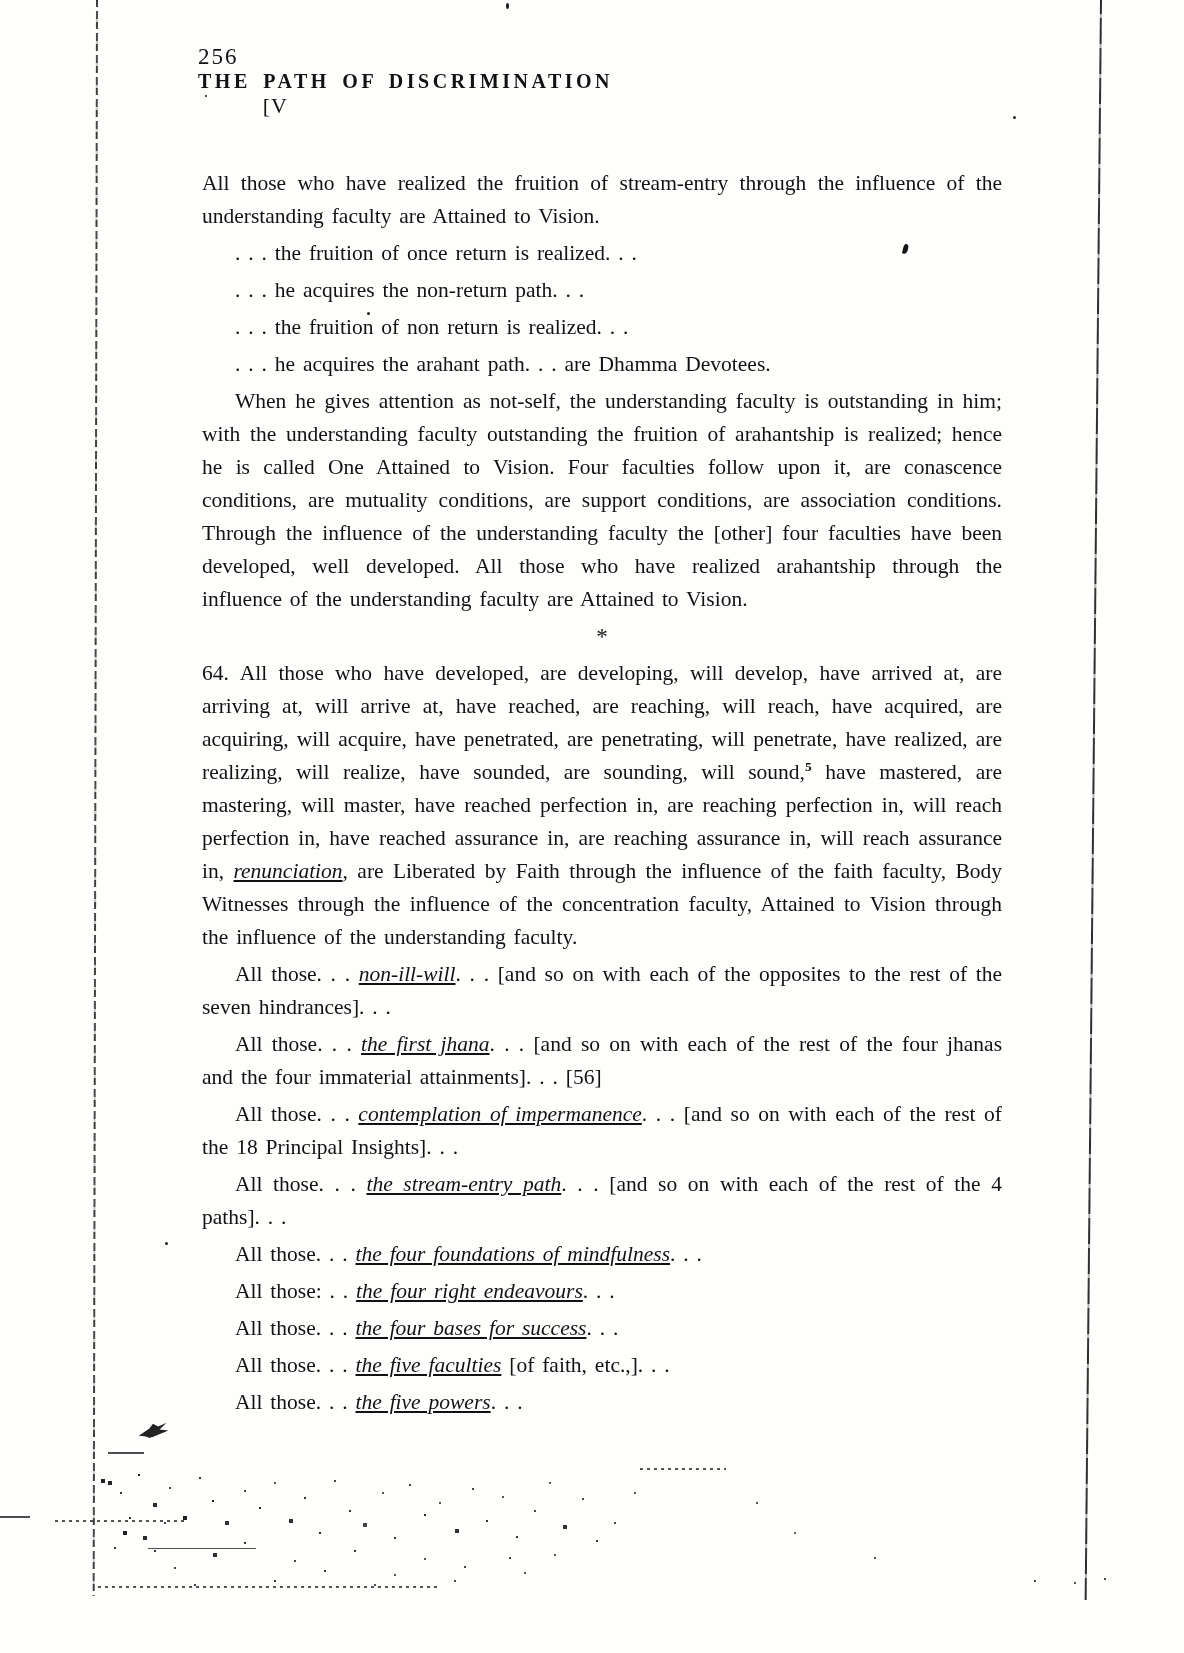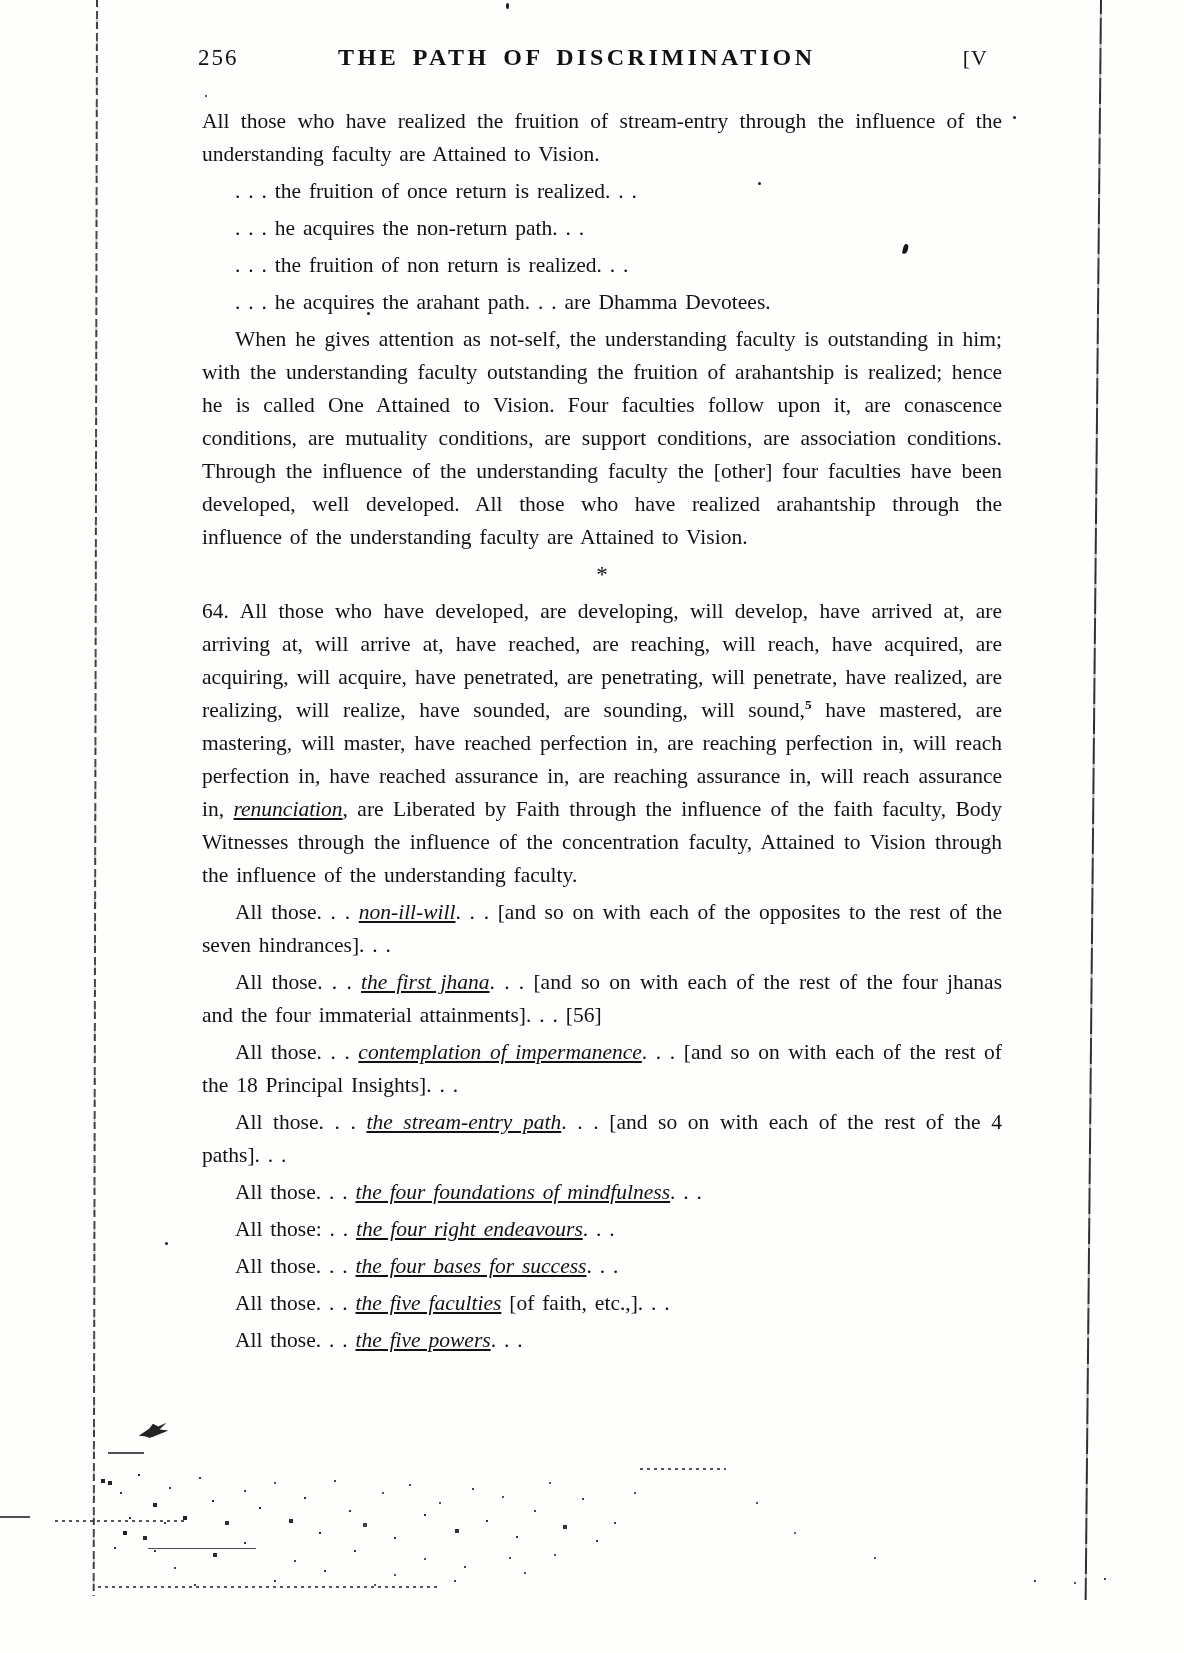--- a/index.html
+++ b/index.html
@@ -26,26 +26,27 @@
     transform:rotate(0.55deg);transform-origin:top left;
     opacity:.9;
   }
   
   .column{
     position:absolute;left:198px;top:44px;width:808px;
   }
   .runhead{
     display:flex;align-items:baseline;
     font-size:22px;letter-spacing:1px;
-    margin-bottom:34px;
+    margin-bottom:48px;
+    flex-direction:column;
   }
   .runhead .pageno{width:140px;font-size:23px;letter-spacing:2px;}
   .runhead .title{
     flex:1;text-align:left;
-    font-size:24px;font-weight:bold;letter-spacing:3.5px;
+    font-size:20px;font-weight:bold;letter-spacing:3.5px;
     word-spacing:4px;
   }
   .runhead .volume{width:90px;text-align:right;padding-right:18px;font-size:22px;}
   .body-text{font-size:21.5px;line-height:33px;word-spacing:2.5px;}
   .body-text p{margin:4px;}
   .b-opening{text-align:justify;}
   .b-hang{padding-left:33px;}
   .b-indent{text-indent:33px;text-align:justify;}
   .b-plain{text-align:justify;}
   .b-list{text-indent:33px;text-align:justify;}

